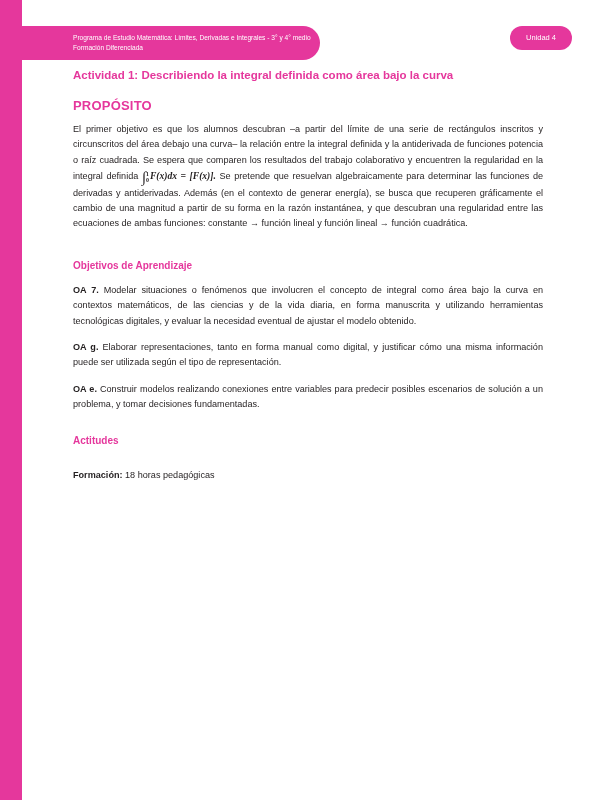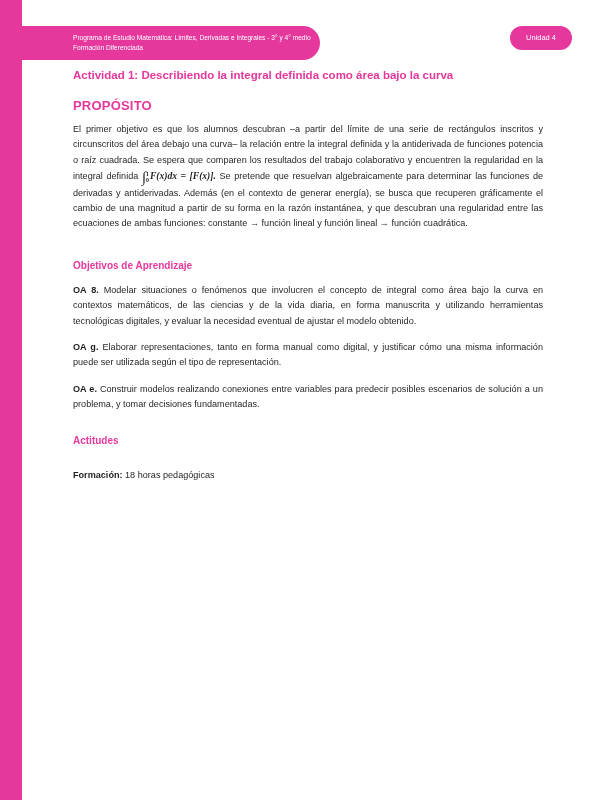--- a/index.html
+++ b/index.html
@@ -229,21 +229,21 @@
   <div class="content">
 
     <h1 class="activity-title">Actividad 1: Describiendo la integral definida como área bajo la curva</h1>
 
     <h2 class="section-label">PROPÓSITO</h2>
 
     <p class="body-text"><span>El primer objetivo es que los alumnos descubran –a partir del límite de una serie de rectángulos inscritos y circunscritos del área debajo una curva– la relación entre la integral definida y la antiderivada de funciones potencia o raíz cuadrada. Se espera que comparen los resultados del trabajo colaborativo y encuentren la regularidad en la integral definida </span><span class="math"><span class="intsym">∫</span><span class="ilim">1<br>0</span>F(x)dx = [F(x)].</span><span> Se pretende que resuelvan algebraicamente para determinar las funciones de derivadas y antiderivadas. Además (en el contexto de generar energía), se busca que recuperen gráficamente el cambio de una magnitud a partir de su forma en la razón instantánea, y que descubran una regularidad entre las ecuaciones de ambas funciones: constante → función lineal y función lineal → función cuadrática.</span></p>
 
     <div class="oa-heading">Objetivos de Aprendizaje</div>
 
-    <p class="oa-para"><b>OA 8.</b><span> Modelar situaciones o fenómenos que involucren el concepto de integral como área bajo la curva en contextos matemáticos, de las ciencias y de la vida diaria, en forma manuscrita y utilizando herramientas tecnológicas digitales, y evaluar la necesidad eventual de ajustar el modelo obtenido.</span></p>
+    <p class="oa-para"><b>OA 7.</b><span> Modelar situaciones o fenómenos que involucren el concepto de integral como área bajo la curva en contextos matemáticos, de las ciencias y de la vida diaria, en forma manuscrita y utilizando herramientas tecnológicas digitales, y evaluar la necesidad eventual de ajustar el modelo obtenido.</span></p>
 
     <p class="oa-para"><b>OA g.</b><span> Elaborar representaciones, tanto en forma manual como digital, y justificar cómo una misma información puede ser utilizada según el tipo de representación.</span></p>
 
     <p class="oa-para"><b>OA e.</b><span> Construir modelos realizando conexiones entre variables para predecir posibles escenarios de solución a un problema, y tomar decisiones fundamentadas.</span></p>
 
     <div class="actitudes-heading">Actitudes</div>
 
 
     <p class="duration"><b>Formación:</b><span> 18 horas pedagógicas</span></p>
 

